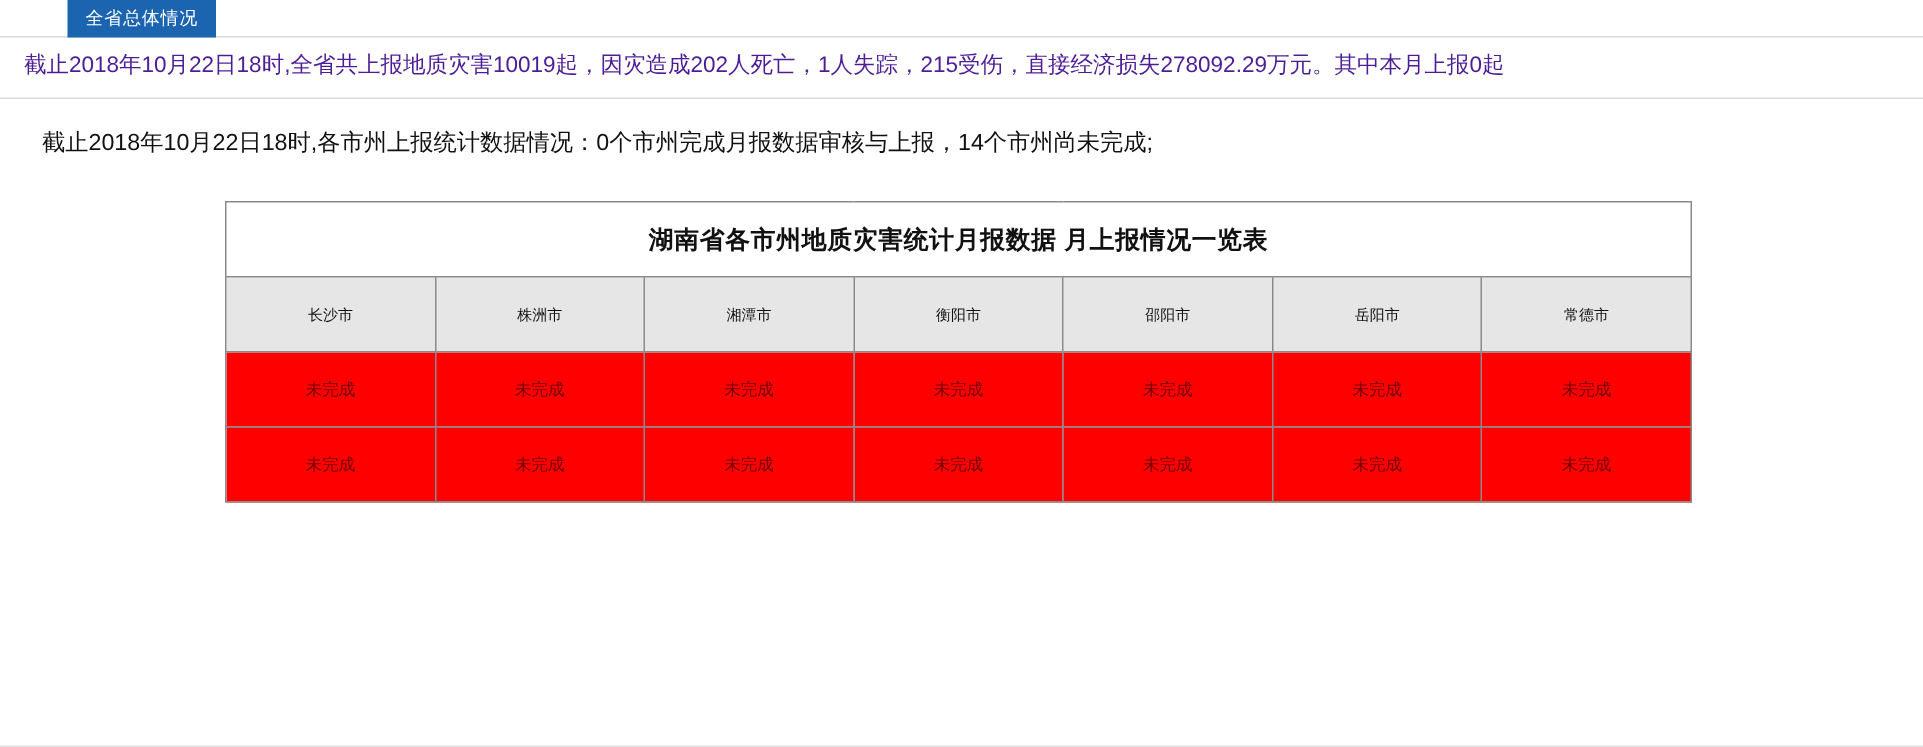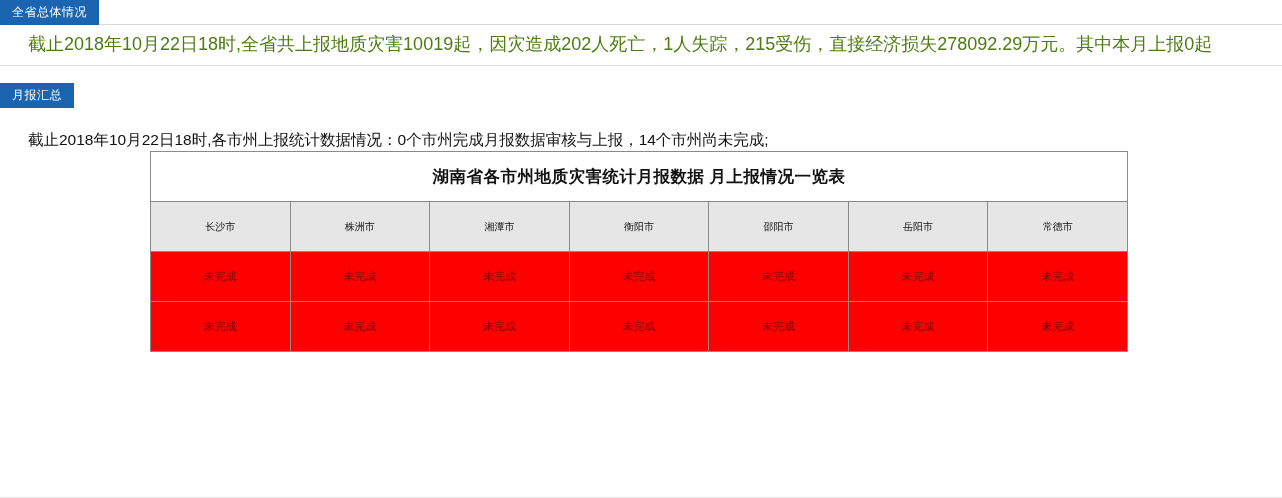--- a/index.html
+++ b/index.html
@@ -25,59 +25,61 @@
   
   .section-tab {
     display: inline-block;
     background: #1b64b0;
     color: #ffffff;
     font-size: 12px;
     line-height: 14px;
     padding: 5px 12px 6px 12px;
     font-weight: normal;
     letter-spacing: 0.5px;
+    margin-left: 45px;
   }
   .tab-row {
     border-bottom: 1px solid #d9d9d9;
     height: 25px;
     position: relative;
   }
   .tab-row .section-tab {
     position: absolute;
     left: 0;
     top: 0;
   }
 
   
   .summary-block {
     padding: 8px 0 10px 0;
     border-bottom: 1px solid #dcdcdc;
   }
   .summary-line {
-    font-size: 18px;
+    font-size: 15px;
     line-height: 22px;
-    color: #4d7c0f;
-    padding-left: 28px;
+    color: #4c1d95;
+    padding-left: 16px;
     white-space: nowrap;
   }
 
   
   .month-section {
     padding-top: 0;
   }
   .month-note {
     font-size: 15.5px;
     line-height: 22px;
     color: #111111;
     padding: 19px 0 0 28px;
     white-space: nowrap;
   }
 
   
   .table-wrap {
+    margin-top: 27px;
     padding-left: 150px;
   }
   table.report {
     border-collapse: collapse;
     width: 978px;
     background: #ffffff;
     border: 1px solid #8a8a8a;
   }
   table.report td, table.report th {
     border: 1px solid #8a8a8a;
@@ -122,23 +124,20 @@
 
   <div class="tab-row">
     <div class="section-tab">全省总体情况</div>
   </div>
 
   <div class="summary-block">
     <div class="summary-line">截止2018年10月22日18时,全省共上报地质灾害10019起，因灾造成202人死亡，1人失踪，215受伤，直接经济损失278092.29万元。其中本月上报0起</div>
   </div>
 
   <div class="month-section">
-    <div class="tab-row" style="border-bottom:none; height:27px; margin-top:17px;">
-      <div class="section-tab">月报汇总</div>
-    </div>
 
     <div class="month-note">截止2018年10月22日18时,各市州上报统计数据情况：0个市州完成月报数据审核与上报，14个市州尚未完成;</div>
 
     <div class="table-wrap">
       <table class="report">
         <tbody>
           <tr>
             <td class="table-title" colspan="7">湖南省各市州地质灾害统计月报数据 月上报情况一览表</td>
           </tr>
           <tr>

